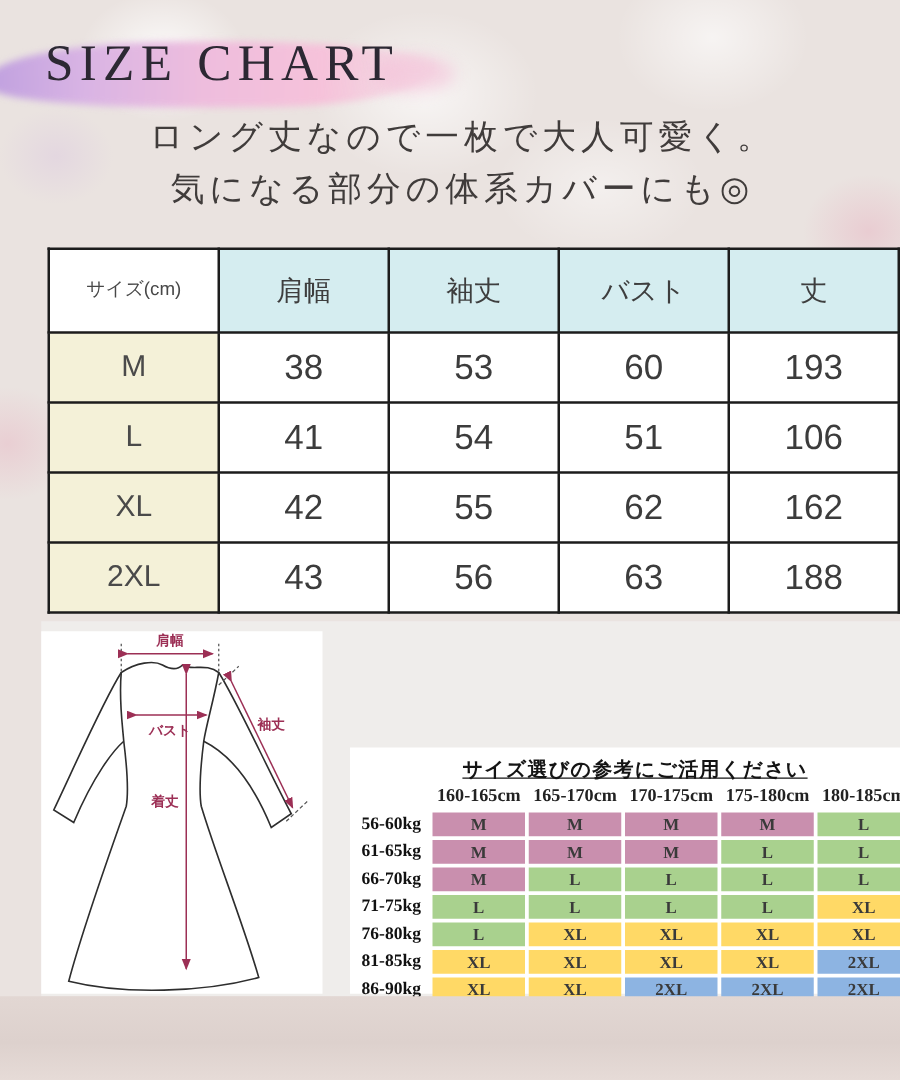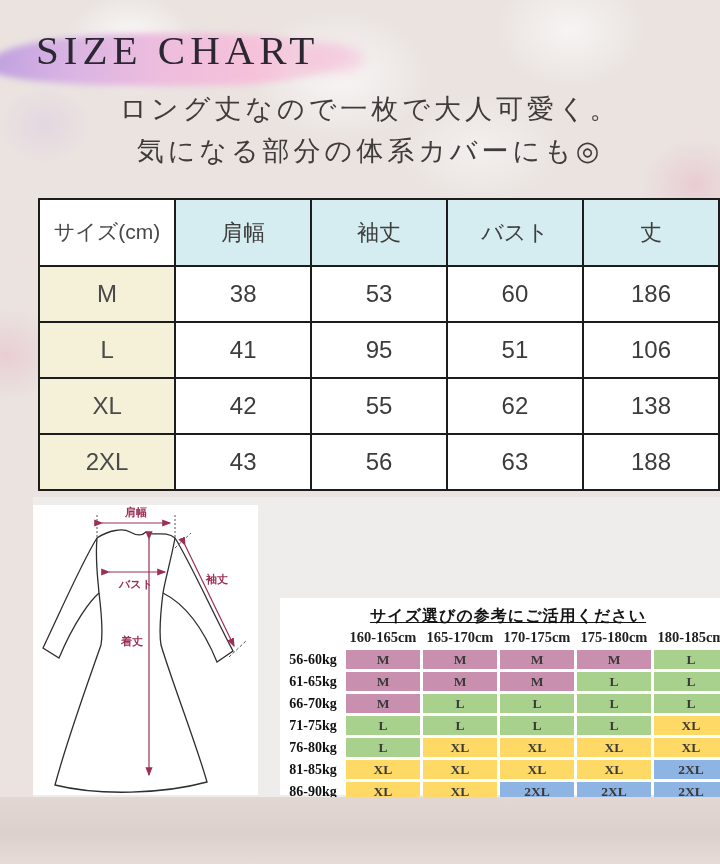--- a/index.html
+++ b/index.html
@@ -26,23 +26,23 @@
     font-size:41px;letter-spacing:5px;color:#2c2833;}
   #subtitle{position:absolute;left:30px;top:88px;width:680px;text-align:center;
     font-family:"Liberation Serif","DejaVu Serif",serif;font-size:27px;
     letter-spacing:4px;color:#403c3b;line-height:42px;}
   
   #size-table{position:absolute;left:38px;top:198px;border-collapse:collapse;
     font-family:"Liberation Sans",sans-serif;}
   #size-table td,#size-table th{border:2px solid #1c1c1c;text-align:center;
     vertical-align:middle;font-weight:normal;}
   #size-table th{height:63px;background:#d5edf0;font-size:22px;color:#3e3e3e;}
-  #size-table th.corner{background:#ffffff;font-size:21px;line-height:1.25;
+  #size-table th.corner{background:#ffffff;font-size:15px;line-height:1.25;
     width:98px;padding:0 8px;color:#484848;}
-  #size-table td{height:52px;background:#ffffff;font-size:24px;color:#3c3c3c;width:133px;}
+  #size-table td{height:52px;background:#ffffff;font-size:28px;color:#3c3c3c;width:133px;}
   #size-table td.size-col{background:#f4f1d8;font-size:24px;color:#4a4a4a;}
   
   #lower-gray{position:absolute;left:33px;top:497px;width:687px;height:300px;background:#efedeb;}
   #diagram-box{position:absolute;left:33px;top:505px;width:225px;height:290px;background:#ffffff;}
   #guide-panel{position:absolute;left:280px;top:598px;width:456px;height:197px;background:#ffffff;}
   #guide-title{position:absolute;left:0;top:8px;width:100%;text-align:center;
     font-size:16px;font-weight:bold;color:#141414;letter-spacing:1px;
     text-decoration:underline;font-family:"Liberation Sans",sans-serif;}
   #guide-grid{position:absolute;left:7px;top:30px;display:grid;
     grid-template-columns:56px repeat(5,74px);column-gap:3px;row-gap:3px;
@@ -82,35 +82,35 @@
       <th>肩幅</th>
       <th>袖丈</th>
       <th>バスト</th>
       <th>丈</th>
     </tr>
     <tr>
       <td class="size-col">M</td>
       <td>38</td>
       <td>53</td>
       <td>60</td>
-      <td>186</td>
+      <td>193</td>
     </tr>
     <tr>
       <td class="size-col">L</td>
       <td>41</td>
-      <td>95</td>
+      <td>54</td>
       <td>51</td>
       <td>106</td>
     </tr>
     <tr>
       <td class="size-col">XL</td>
       <td>42</td>
       <td>55</td>
       <td>62</td>
-      <td>138</td>
+      <td>162</td>
     </tr>
     <tr>
       <td class="size-col">2XL</td>
       <td>43</td>
       <td>56</td>
       <td>63</td>
       <td>188</td>
     </tr>
   </tbody>
     </table>

